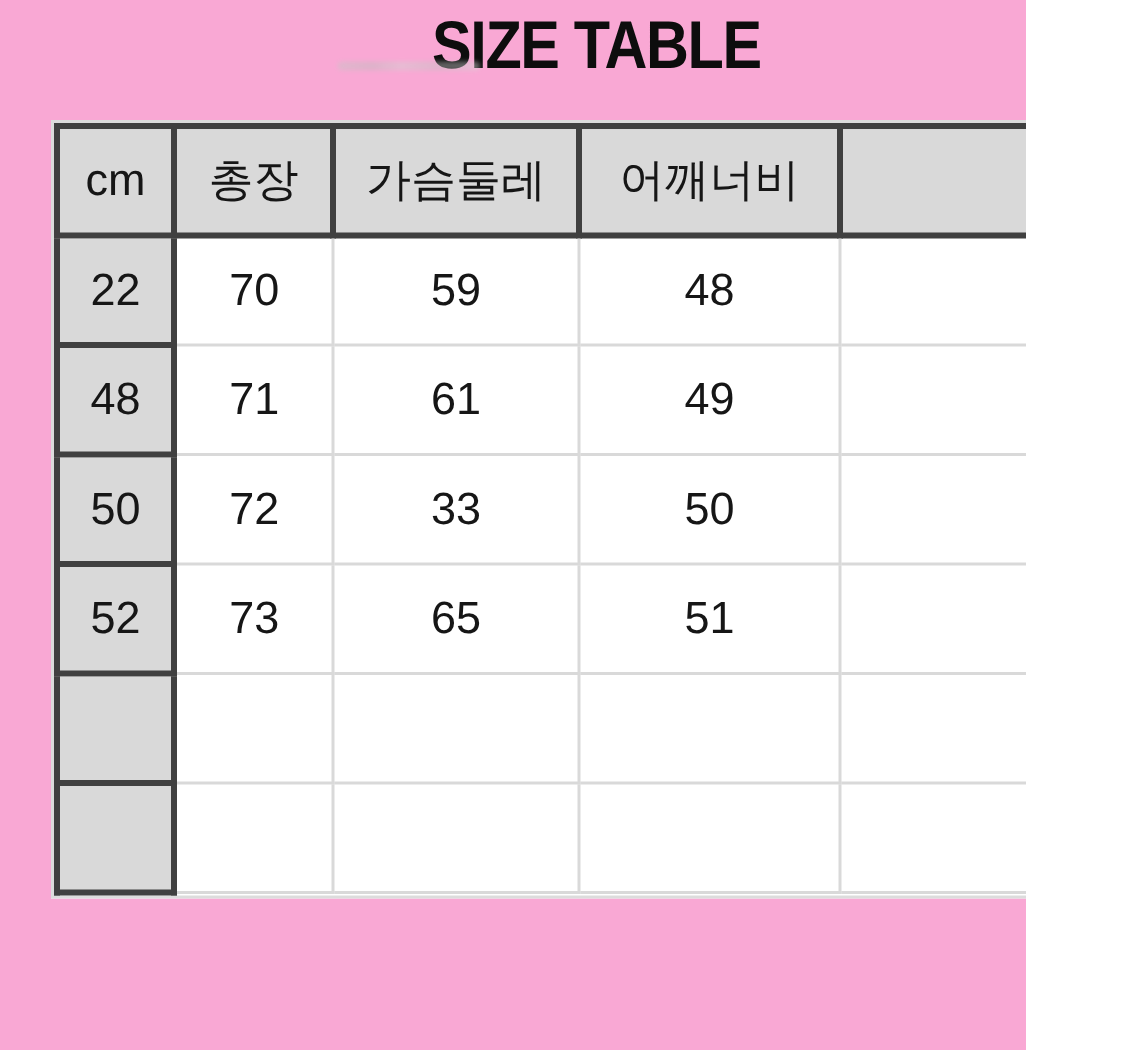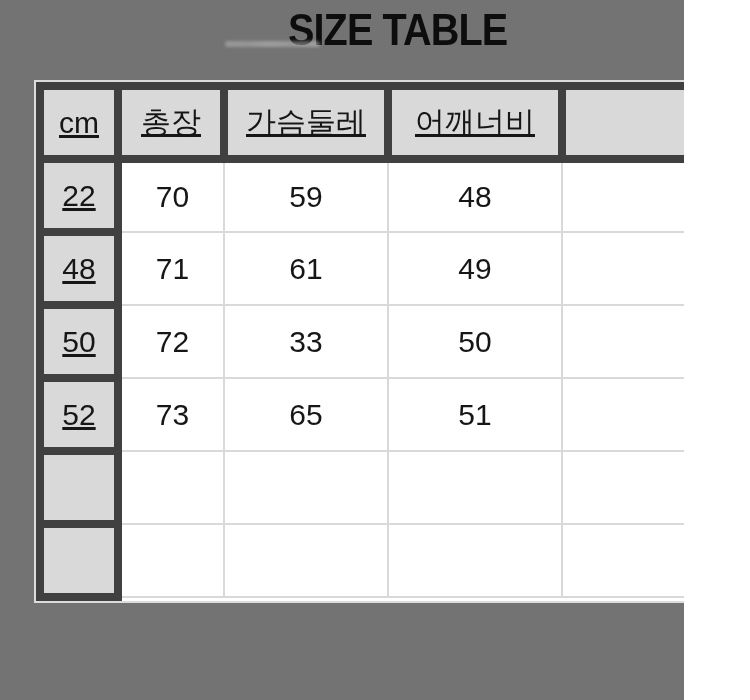--- a/index.html
+++ b/index.html
@@ -1,21 +1,21 @@
 <!DOCTYPE html>
 <html><head>
 <meta charset="utf-8">
 <style>
   * { margin: 0; padding: 0; box-sizing: border-box; }
   html, body { background: #ffffff; }
   .page {
     position: relative;
     width: 684px;
     height: 700px;
-    background: #737373;
+    background: #f9a8d4;
     overflow: hidden;
     font-family: "Liberation Sans", "DejaVu Sans", sans-serif;
     color: #111111;
   }
   .page-title {
     position: absolute;
     top: 4px;
     left: 0;
     width: 100%;
     text-align: center;
@@ -57,22 +57,21 @@
   table.size-table td {
     height: 73px;
     text-align: center;
     vertical-align: middle;
     font-size: 30px;
     color: #161616;
     overflow: hidden;
   }
   td.gcell {
     background: #d9d9d9;
-    border: 8px solid #404040;
-    text-decoration: underline;
+    border: 4px solid #404040;
   }
   td.wcell {
     background: #ffffff;
     border: 2px solid #d9d9d9;
   }
   col.c1 { width: 78px; }
   col.c2 { width: 106px; }
   col.c3 { width: 164px; }
   col.c4 { width: 174px; }
   col.c5 { width: 160px; }

